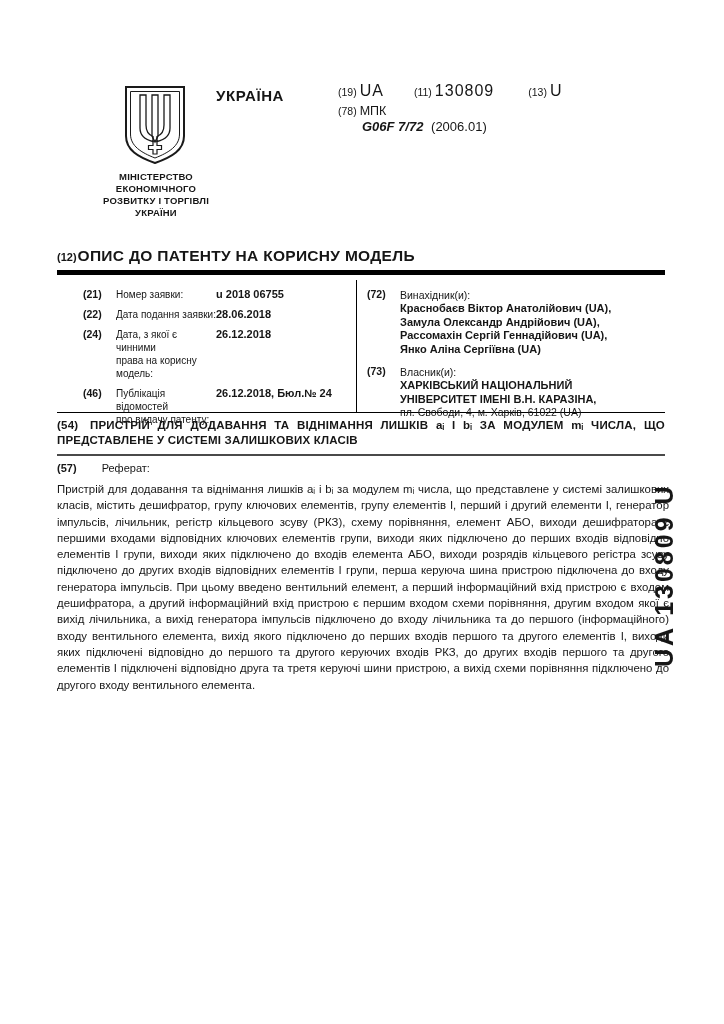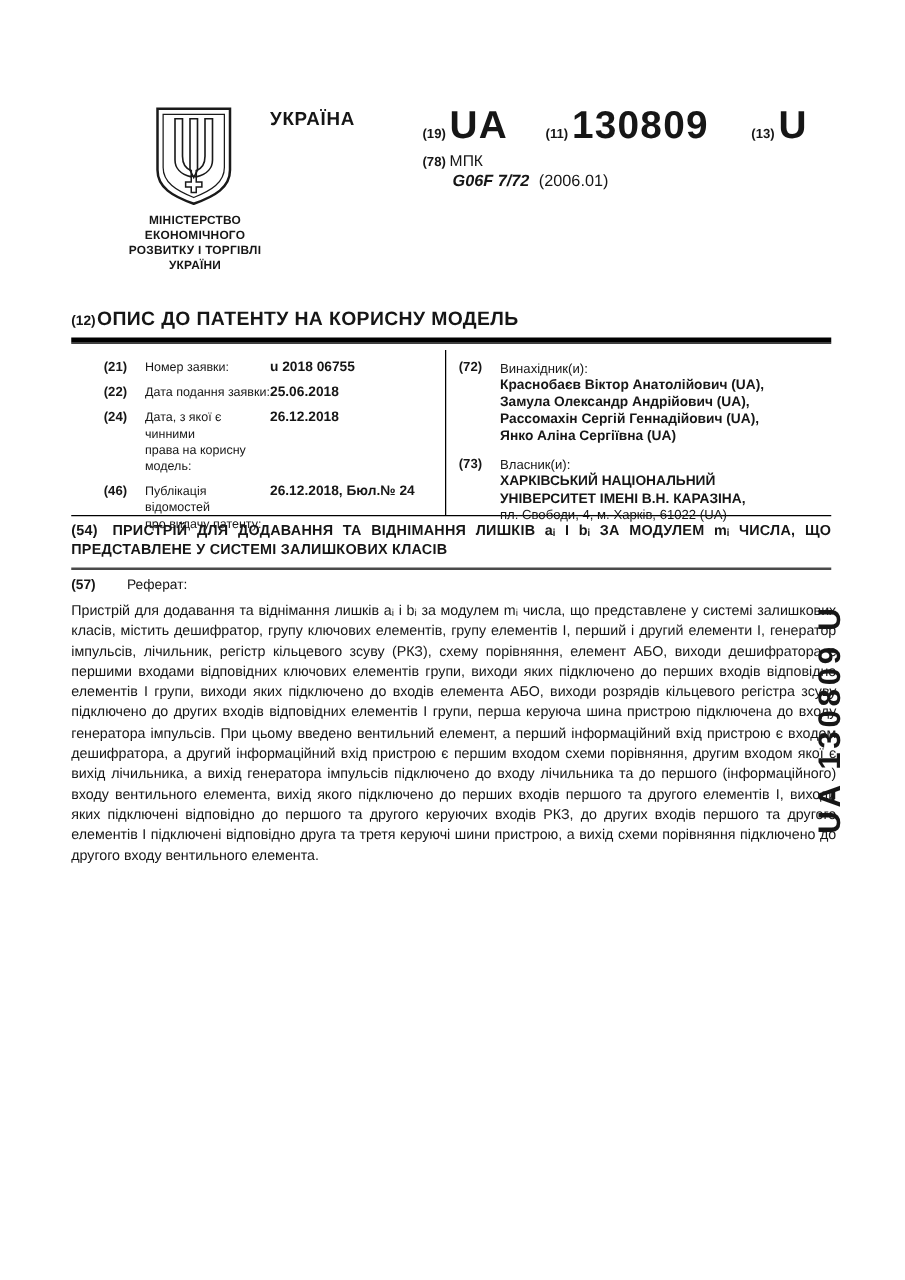--- a/index.html
+++ b/index.html
@@ -20,22 +20,22 @@
     position:absolute; left:84px; top:171px; width:144px;
     text-align:center; font-weight:bold; font-size:9.5px; line-height:12px;
     letter-spacing:0.2px;
   }
   .ukraina {
     position:absolute; left:216px; top:87px;
     font-size:15px; font-weight:bold; letter-spacing:0.6px;
   }
   .numbers { position:absolute; left:338px; top:82px; width:330px; }
   .num-row1 { display:flex; align-items:baseline; white-space:nowrap; }
-  .code-small { font-size:10.5px; font-weight:bold; margin-right:3px; }
-  .num-big { font-size:31px; font-weight:bold; letter-spacing:1px; }
+  .code-small { font-size:10.5px; font-weight:normal; margin-right:3px; }
+  .num-big { font-size:16px; font-weight:normal; letter-spacing:1px; }
   .gap1 { margin-left:30px; }
   .gap2 { margin-left:34px; }
   .num-row2 { display:flex; align-items:baseline; margin-top:4px; }
   .ipc-label { font-size:12.5px; font-weight:normal; }
   .num-row3 { margin-left:24px; margin-top:1px; font-size:13px; }
   .ipc-class { font-weight:bold; font-style:italic; margin-right:4px; }
 
   
   .doc-type {
     position:absolute; left:57px; top:247px; width:608px;
@@ -148,21 +148,21 @@
   <div class="biblio">
     <div class="biblio-left">
       <div class="b-row">
         <span class="b-code">(21)</span>
         <span class="b-label">Номер заявки:</span>
         <span class="b-value">u 2018 06755</span>
       </div>
       <div class="b-row">
         <span class="b-code">(22)</span>
         <span class="b-label">Дата подання заявки:</span>
-        <span class="b-value">25.06.2018</span>
+        <span class="b-value">28.06.2018</span>
       </div>
       <div class="b-row">
         <span class="b-code">(24)</span>
         <span class="b-label">Дата, з якої є чинними
 права на корисну
 модель:</span>
         <span class="b-value">26.12.2018</span>
       </div>
       <div class="b-row">
         <span class="b-code">(46)</span>

